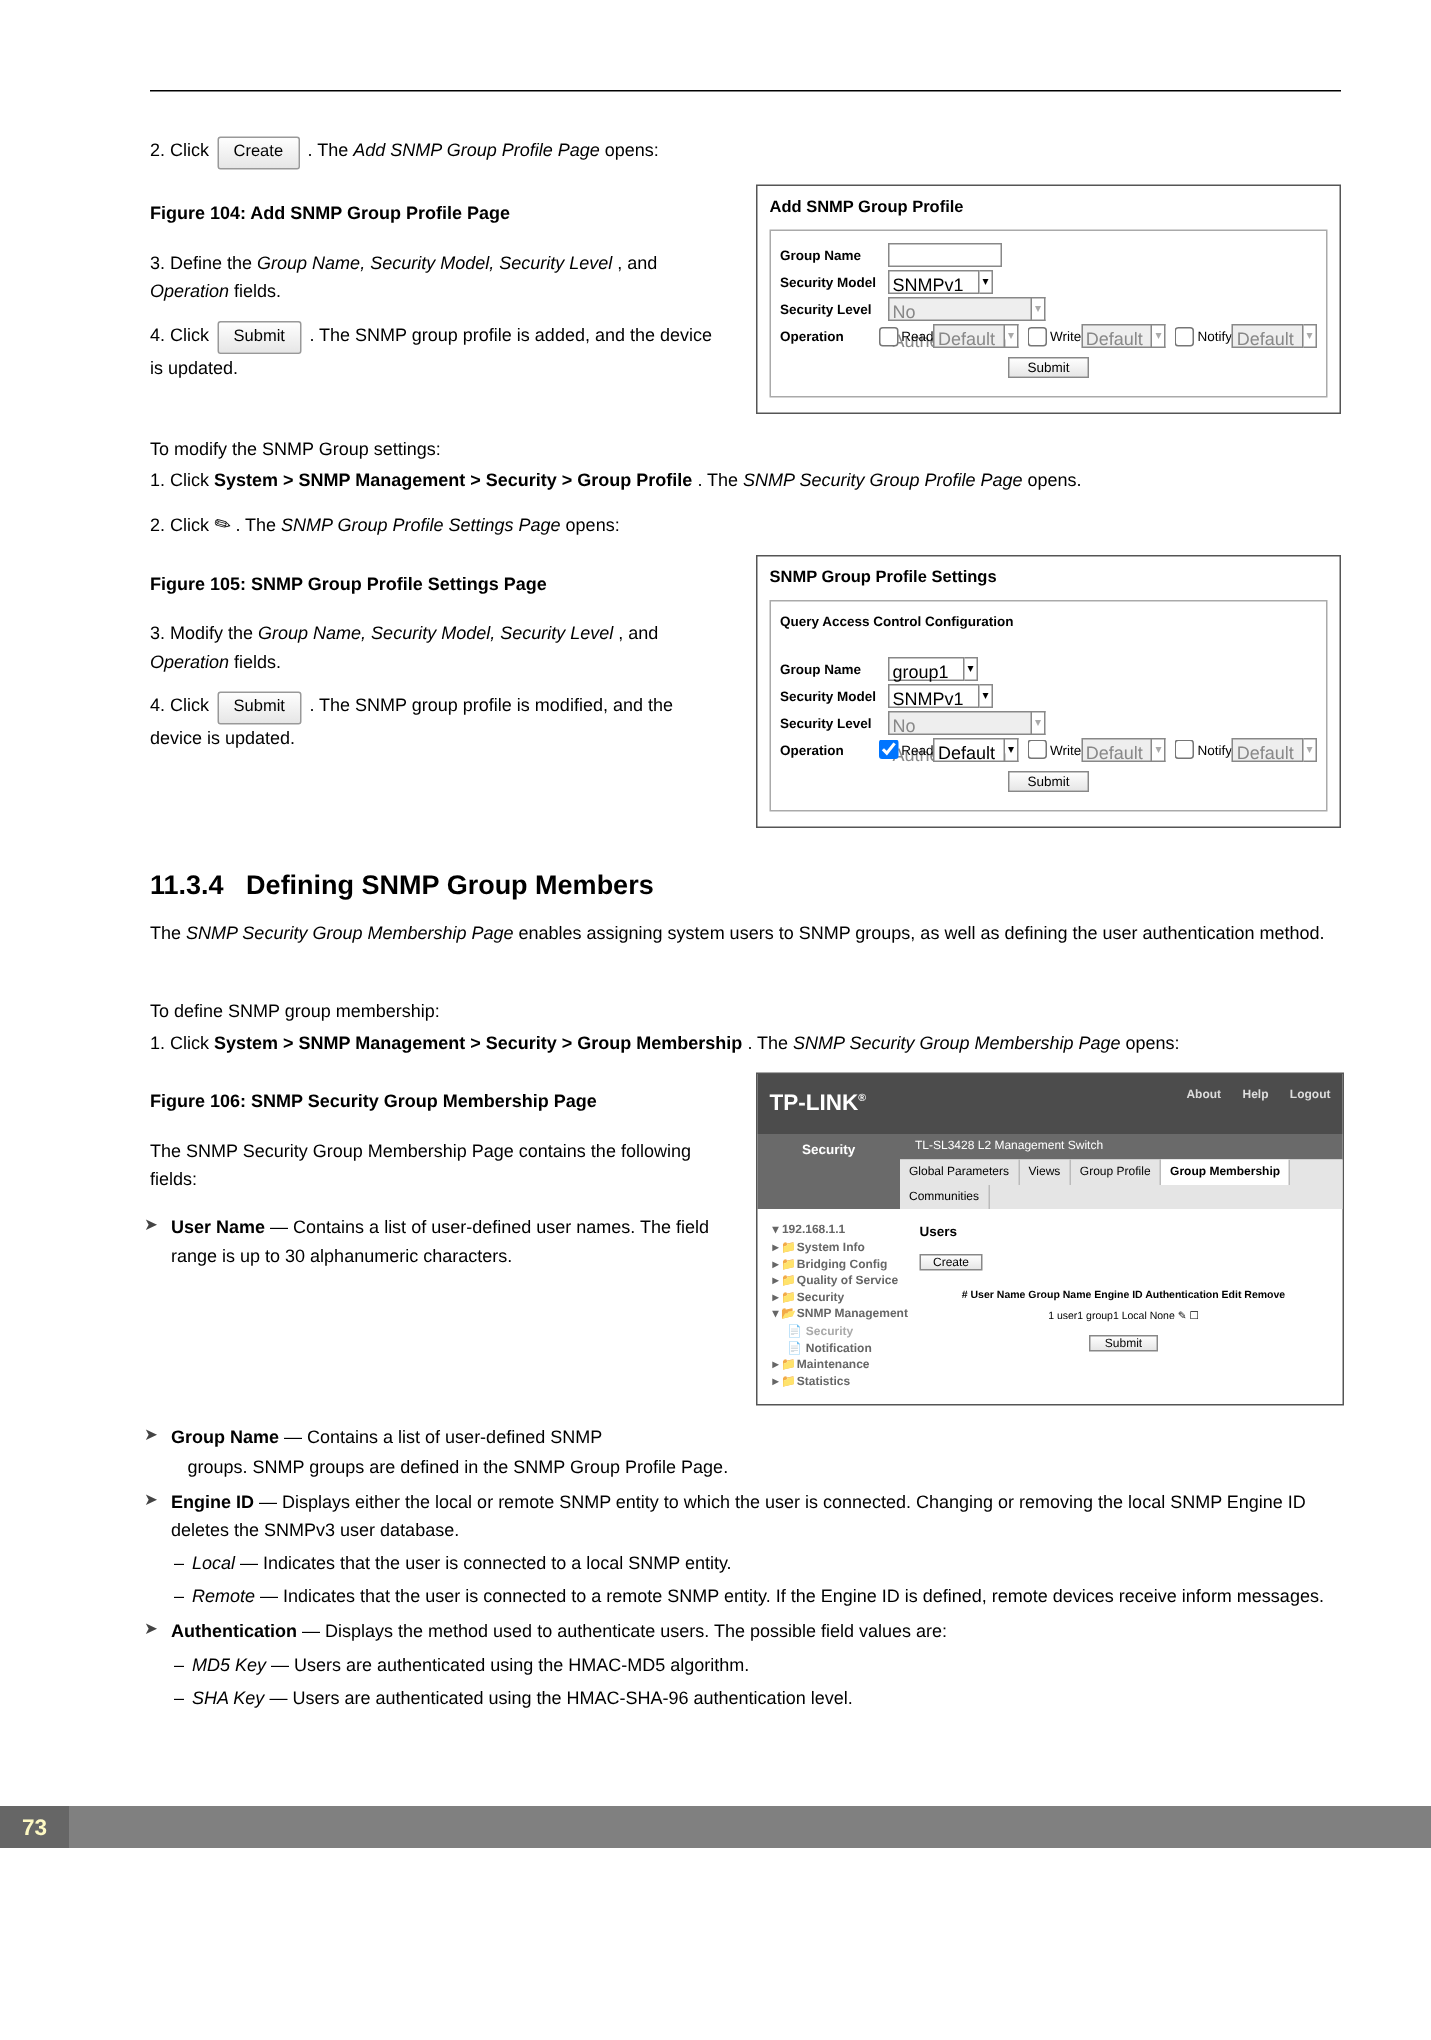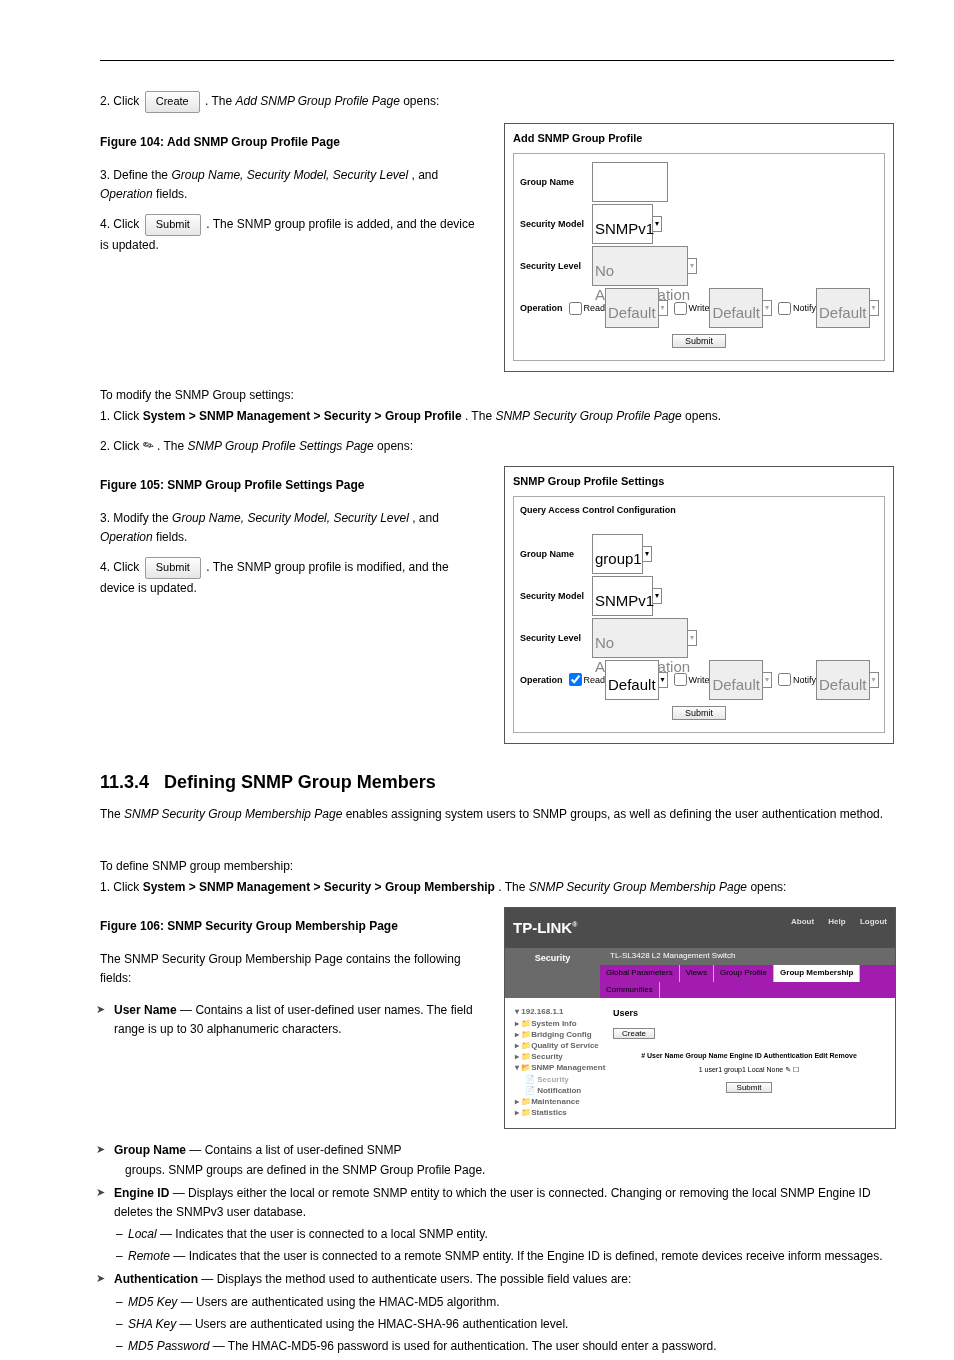--- a/index.html
+++ b/index.html
@@ -33,21 +33,21 @@
     border:1px solid #555;
     padding:6px 8px 10px 8px;
     font-size:10px;
     background:#fff;
   }
   .panel-title { font-weight:bold; font-size:11px; margin-bottom:6px; }
   .fieldset-box { border:1px solid #aaa; padding:6px 6px 12px 6px; }
   .form-row { display:flex; align-items:center; margin:2px 0; font-size:9px; }
   .form-row label.lead { width:72px; font-weight:bold; }
   .form-row .sel,.form-row .txt {
-    font-size:15px; border:1px solid #888; height:14px; padding:12px 2px;
+    font-size:12px; border:1px solid #888; height:14px; padding:0 2px;
   }
   .form-row .sel { width:70px; }
   .form-row .txt { width:50px; background:#eee; color:#888; }
   .form-row .chk { margin:0 2px 0 6px; }
   .mini-submit {
     font-size:9px; border:1px solid #888; background:linear-gradient(#fefefe,#e6e6e6);
     padding:1px 12px; margin:6px auto 0 auto; display:block;
   }
   h2.section-head { font-size:18px; font-weight:bold; margin:24px 0 8px 0; }
   .arrow-list { list-style:none; padding-left:14px; }
@@ -63,21 +63,21 @@
   .fig106 {
     border:1px solid #555; background:#fff; font-size:9px; width:390px;
   }
   .fig106 .top-dark {
     background:#4c4c4c; color:#fff; padding:8px; font-weight:bold;
   }
   .fig106 .tp { font-size:15px; letter-spacing:0; }
   .fig106 .top-links { float:right; font-size:8px; color:#ddd; }
   .fig106 .top-links span { margin-left:12px; }
   .fig106 .sub-dark { background:#6a6a6a; color:#fff; font-size:8px; padding:2px 0 2px 10px;}
-  .fig106 .tabs {background:#a21caf;padding:0;}
+  .fig106 .tabs {background:#e5e5e5;padding:0;}
   .fig106 .tabs span{display:inline-block;padding:2px 6px;font-size:8px;border-right:1px solid #bbb;}
   .fig106 .tabs span.active{background:#fff;font-weight:bold;}
   .fig106 .body { padding:8px 10px 10px 10px; display:flex; gap:8px; }
   .fig106 .side-nav { font-size:8px; color:#666; width:90px; line-height:1.4;}
   .fig106 .side-nav .row { white-space:nowrap;font-weight:bold; }
   .fig106 .main { flex:1; }
   .fig106 .main .hd { font-weight:bold; margin-bottom:5px;}
   .fig106 .main .create-btn {font-size:8px;border:1px solid #888;background:linear-gradient(#fefefe,#e6e6e6);padding:0 8px;}
   .fig106 .table-line {font-size:7px;margin-top:10px;text-align:center;font-weight:bold;}
   .fig106 .table-row {font-size:7px;text-align:center;margin-top:3px;}
@@ -330,21 +330,20 @@
         <li><em>Local</em><span> — Indicates that the user is connected to a local SNMP entity.</span></li>
         <li><em>Remote</em><span> — Indicates that the user is connected to a remote SNMP entity. If the Engine ID is defined, remote devices receive inform messages.</span></li>
       </ul>
     </li>
     <li>
       <strong>Authentication</strong>
       <span> — Displays the method used to authenticate users. The possible field values are:</span>
       <ul class="dash-list">
         <li><em>MD5 Key</em><span> — Users are authenticated using the HMAC-MD5 algorithm.</span></li>
         <li><em>SHA Key</em><span> — Users are authenticated using the HMAC-SHA-96 authentication level.</span></li>
-        <li><em>MD5 Password</em><span> — The HMAC-MD5-96 password is used for authentication. The user should enter a password.</span></li>
       </ul>
     </li>
   </ul>
 </div>
 
 <div class="page-footer">
   <div class="page-num">73</div>
 </div>
 
 </body></html>

